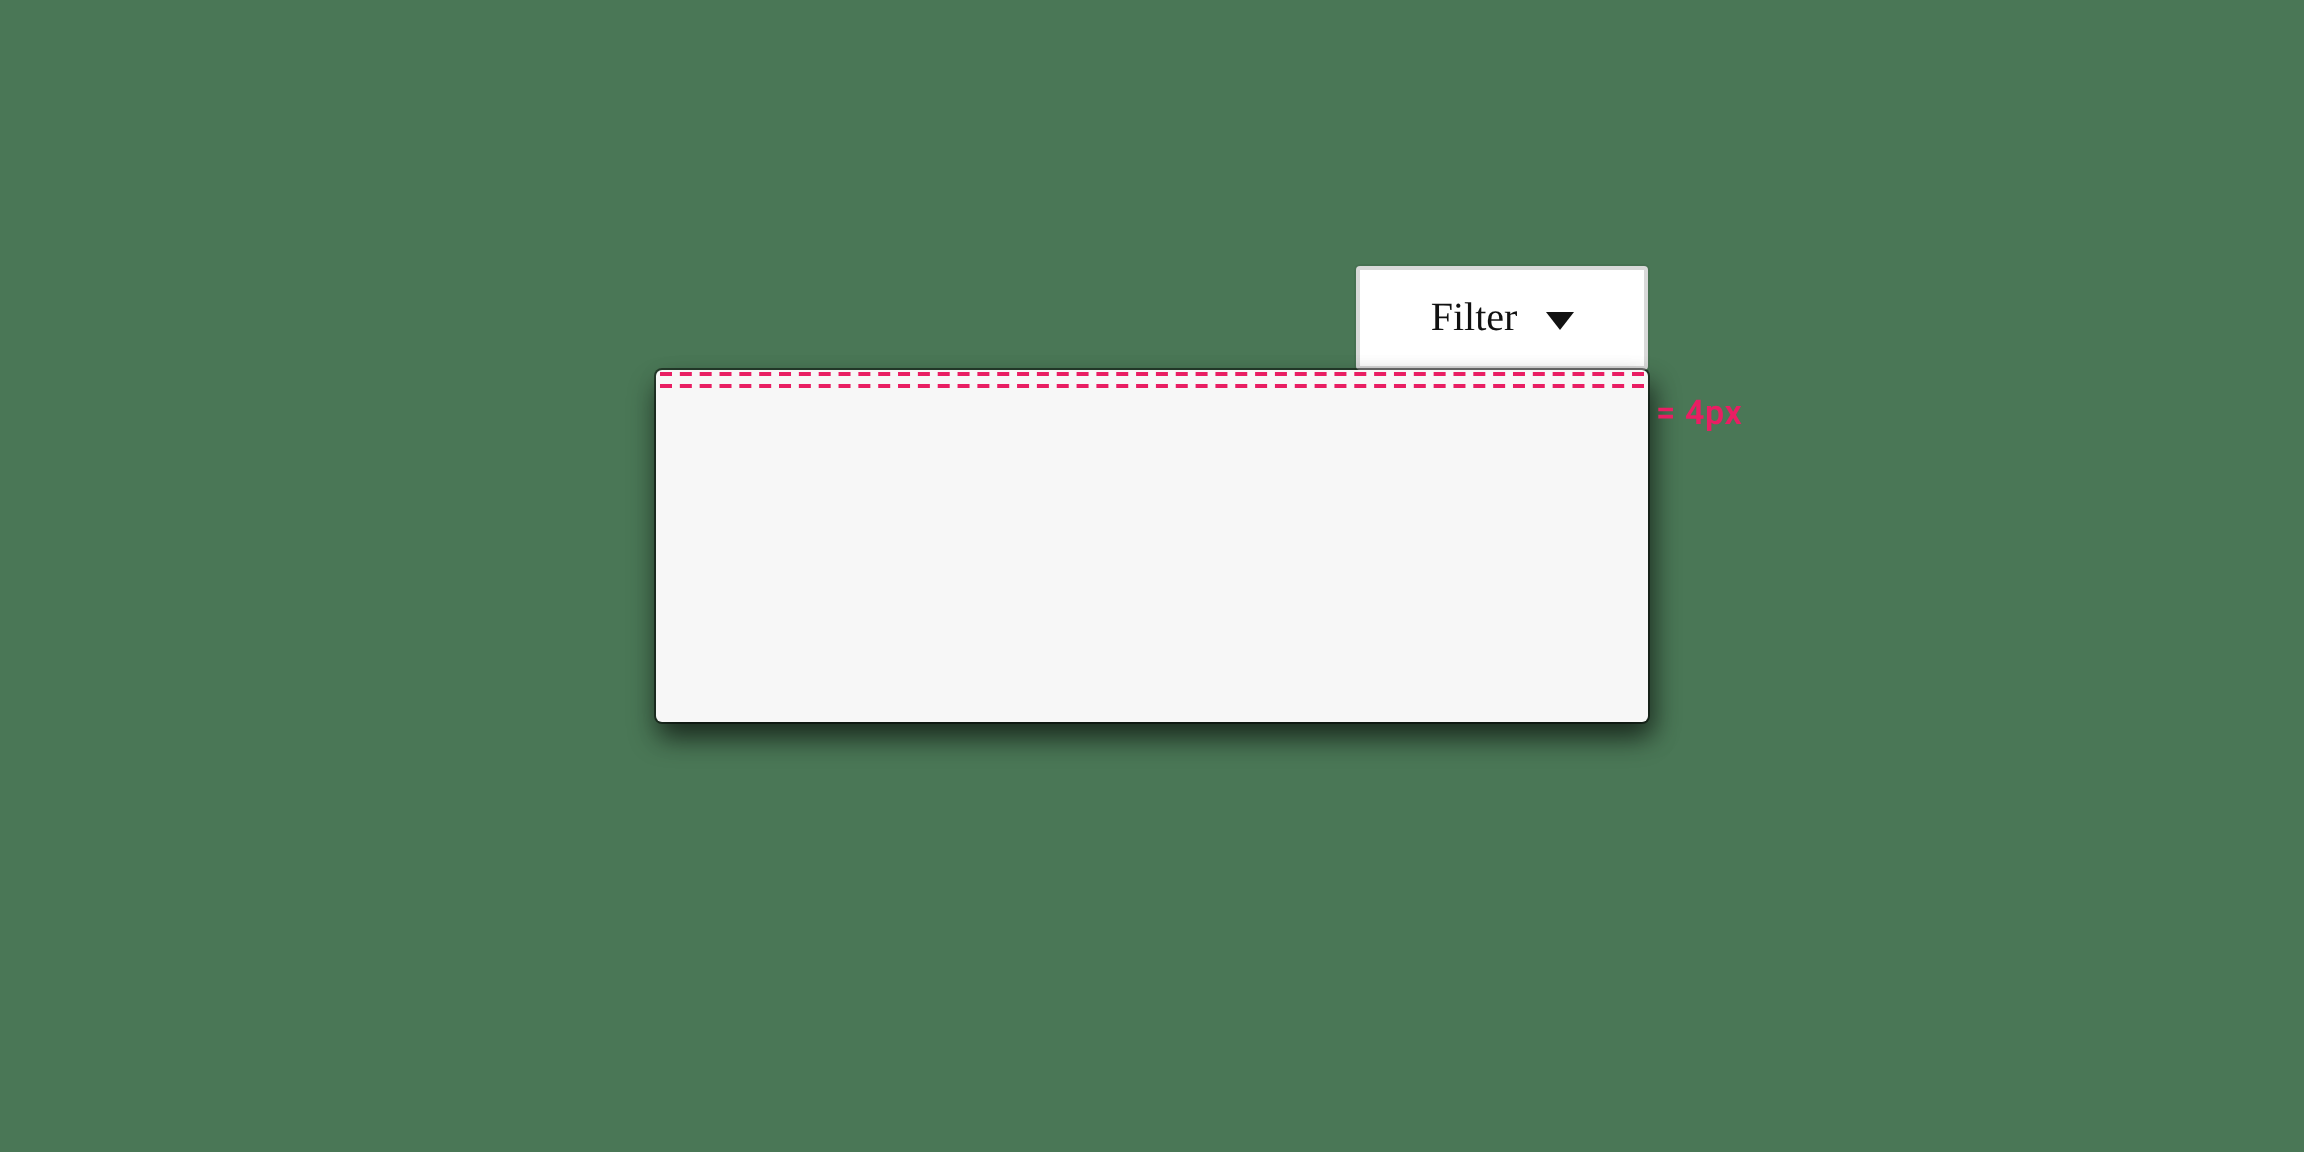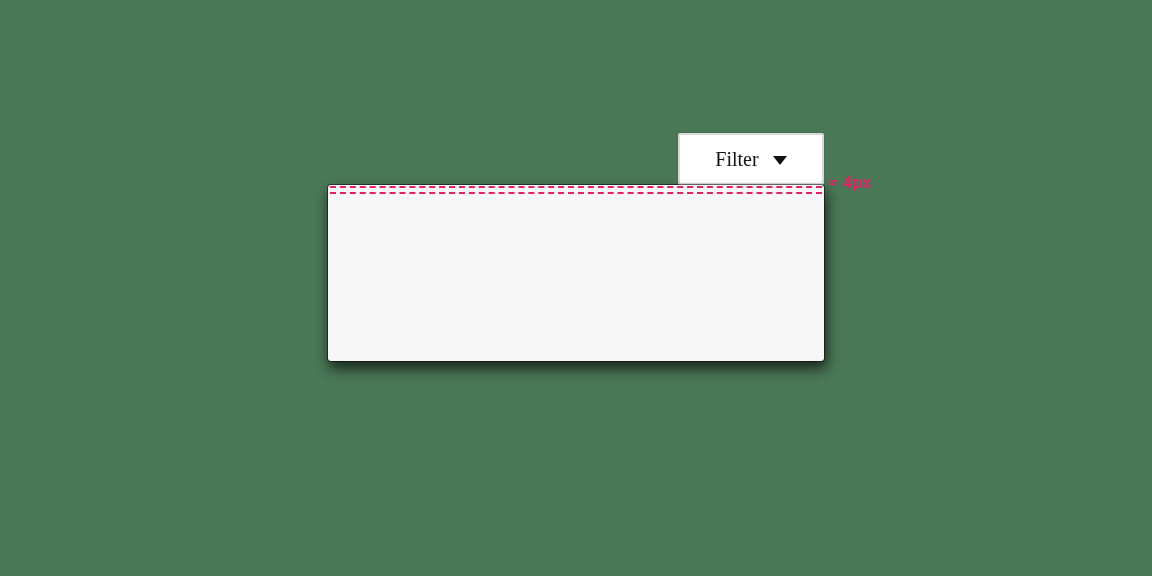--- a/index.html
+++ b/index.html
@@ -85,21 +85,21 @@
       top: 1px;
     }
     
     .dashed-line.line2 {
       top: 7px;
     }
     
     .spacing-annotation {
       position: absolute;
       left: 828px;
-      top: 172px;
+      top: 197px;
       font-size: 17px;
       font-weight: 600;
       color: #e91e63;
       white-space: nowrap;
       letter-spacing: 0.3px;
     }
   </style>
 </head>
 <body>
 

